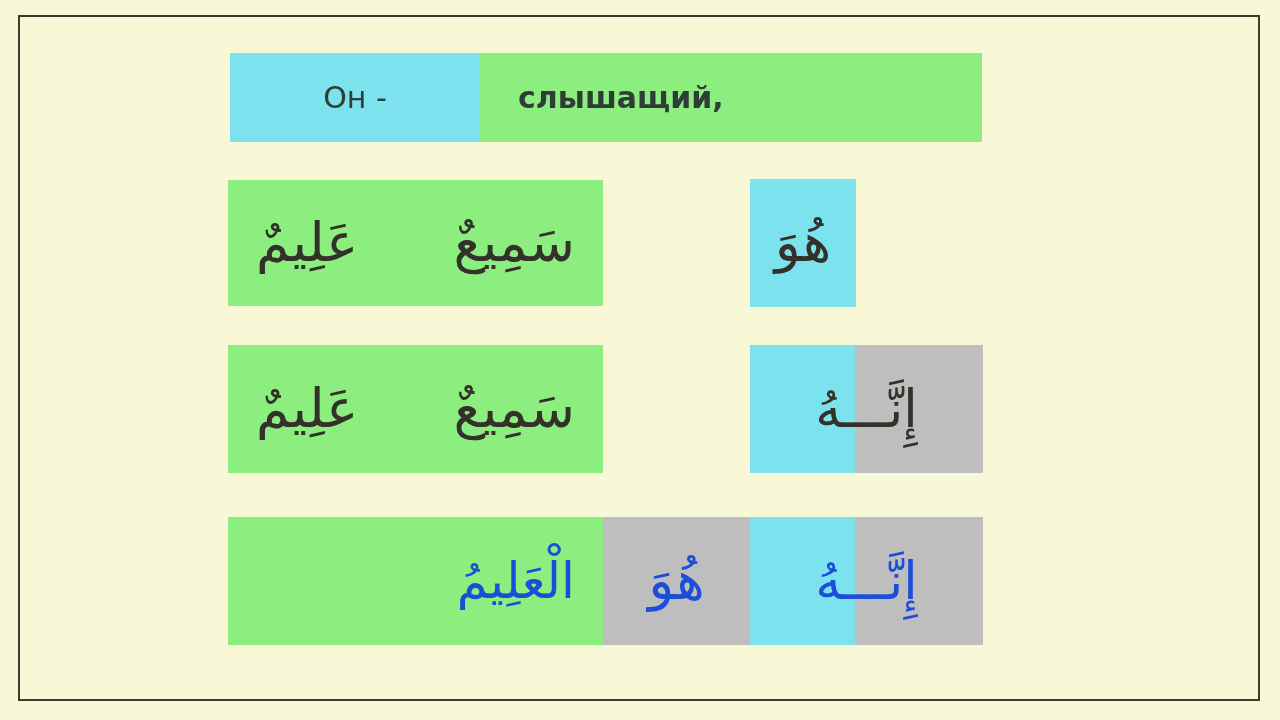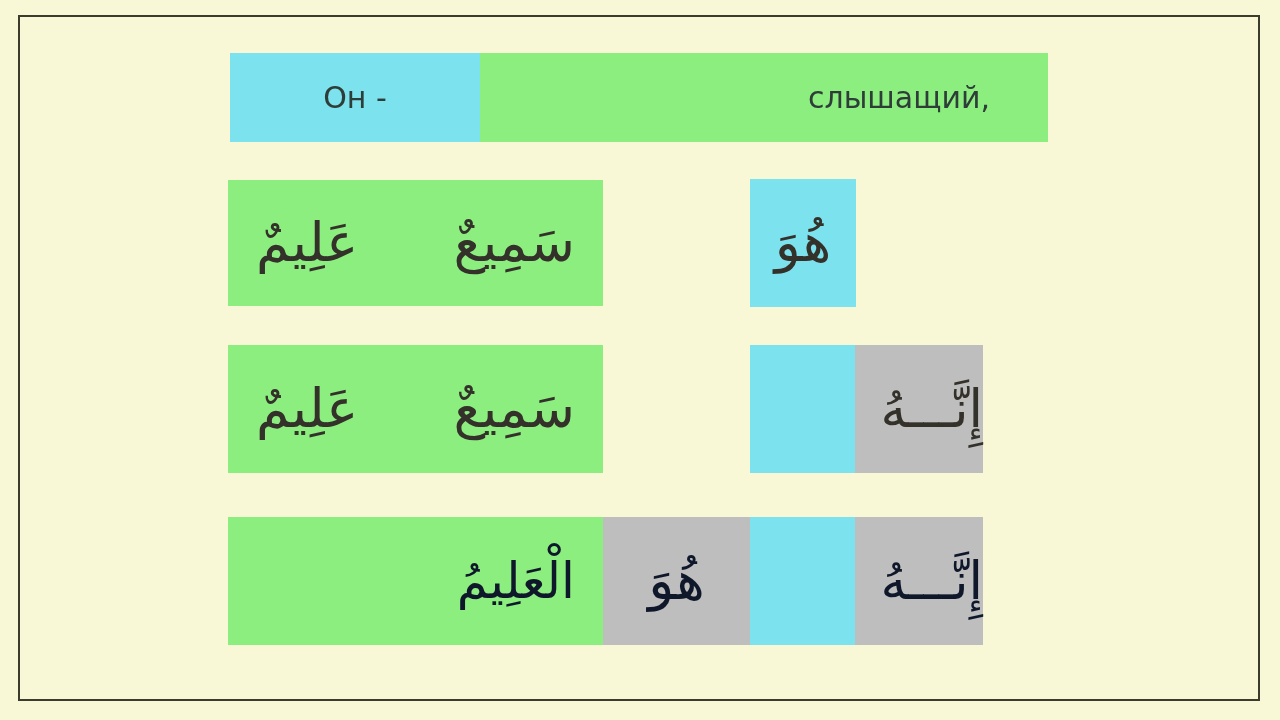--- a/index.html
+++ b/index.html
@@ -28,42 +28,42 @@
   .bg-gray  { background: #bebebe; }
 
   .ru { font-size: 30px; color: #2e3d38; white-space: nowrap; }
 
   .ar {
     direction: rtl;
     color: #33312a;
     line-height: 1.05;
     white-space: nowrap;
   }
-  .ar-red { color: #0f172a; }
+  .ar-red { color: #1d4ed8; }
 
   .predicate {
     direction: rtl;
     justify-content: space-between;
     padding: 0 28px;
   }
   .predicate .ar, .predicate .ar-red { font-size: 54px; }
   .predicate-quote .ar-red { font-size: 50px; }
 
   .pronoun-ar { font-size: 54px; }
   .innahu-ar  { font-size: 52px; position: relative; z-index: 2; }
 
-  .split-box { position: absolute; justify-content: flex-end; }
+  .split-box { position: absolute; }
   .split-half { position: absolute; top: 0; height: 100%; }
   .half-cyan { left: 0; width: 105px; background: #7ce2ee; }
   .half-gray { right: 0; width: 128px; background: #bebebe; }
 
   .translation-bar-pronoun { left: 230px; top: 53px; width: 250px; height: 89px; }
   .translation-bar-predicate {
-    left: 480px; top: 53px; width: 568px; height: 89px;
-    justify-content: flex-end; padding: 0 58px 0 38px;
+    left: 480px; top: 53px; width: 502px; height: 89px;
+    justify-content: space-between; padding: 0 58px 0 38px; font-weight: bold;
   }
 
   .row-huwa-predicate   { left: 228px; top: 180px; width: 375px; height: 126px; }
   .row-huwa-pronoun     { left: 750px; top: 179px; width: 106px; height: 128px; }
 
   .row-innahu-predicate { left: 228px; top: 345px; width: 375px; height: 128px; }
   .row-innahu-particle  { left: 750px; top: 345px; width: 233px; height: 128px; }
 
   .row-full-predicate   { left: 228px; top: 517px; width: 375px; height: 128px; }
   .row-full-pronoun     { left: 603px; top: 517px; width: 147px; height: 128px; }

